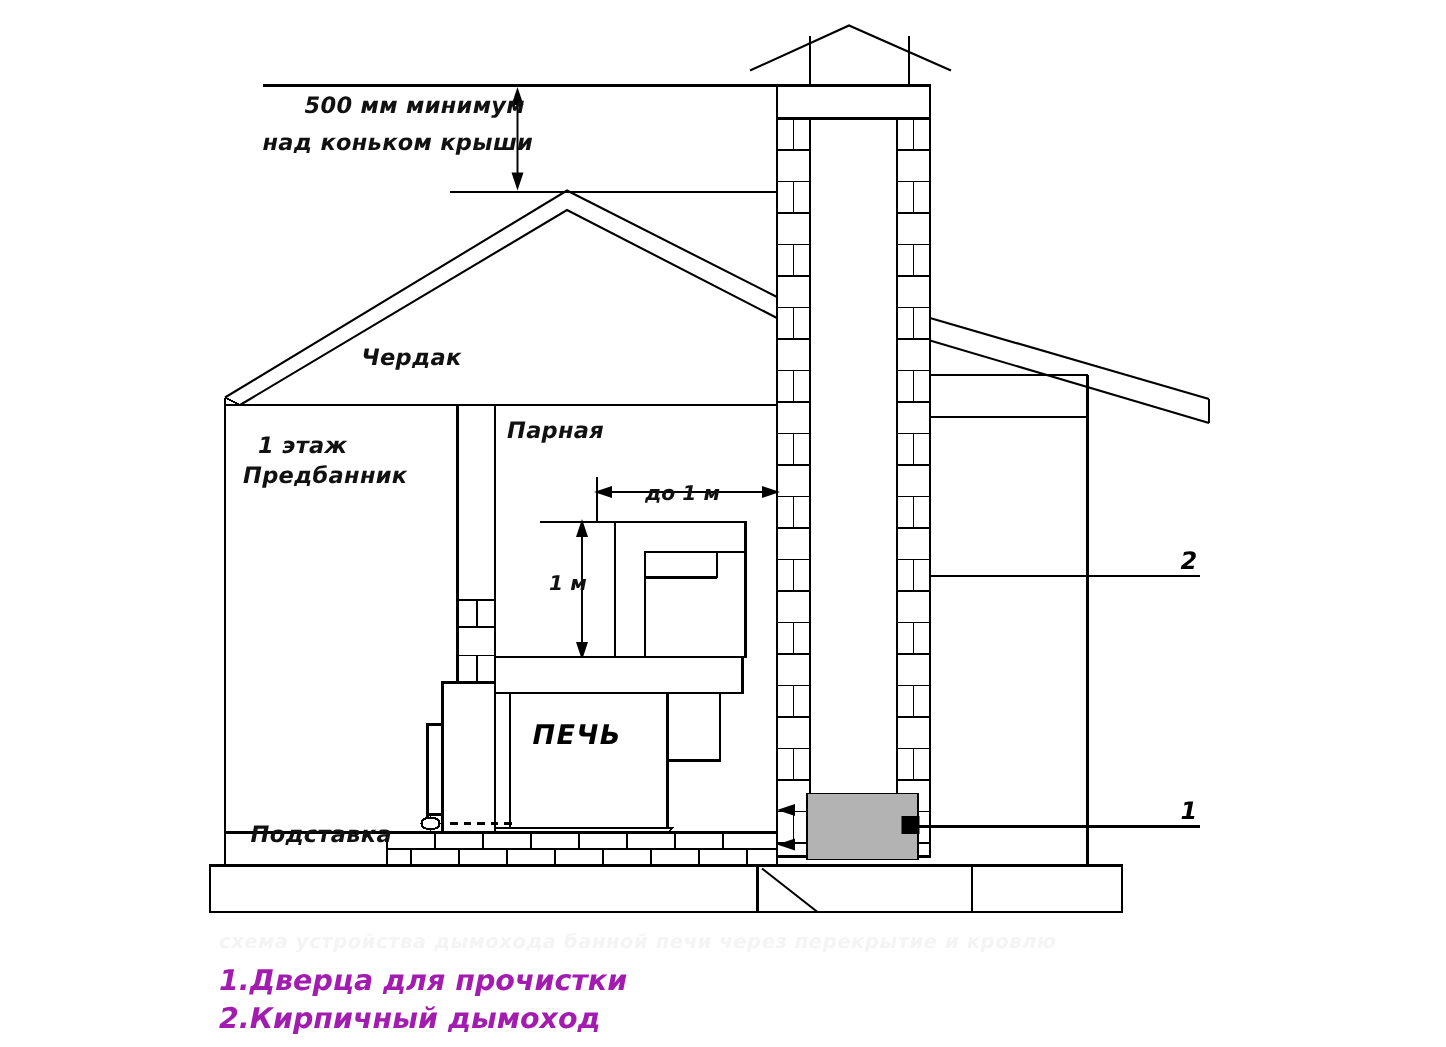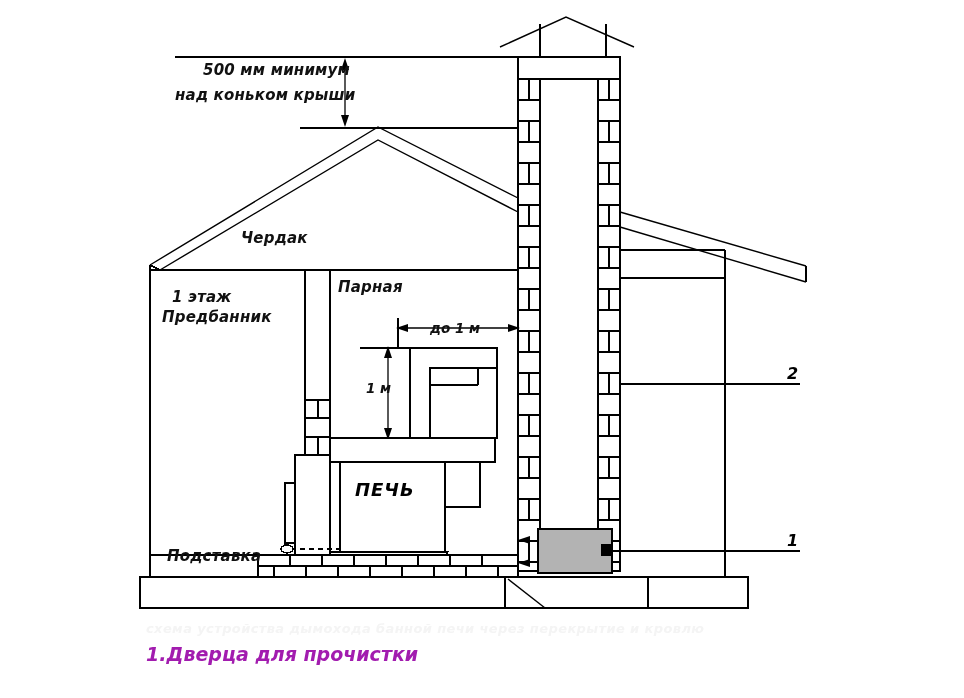--- a/index.html
+++ b/index.html
@@ -368,14 +368,17 @@
     <text class="lbl-num" x="787" y="546">1</text>
 
   </svg>
 
   <div class="legend" id="legend-ghost">схема устройства дымохода банной печи через перекрытие и кровлю</div>
 
   <div class="legend" id="legend-item-1">
     <span class="legend-num">1.</span><span>Дверца для прочистки</span>
   </div>
 
+  <div class="legend" id="legend-item-2">
+    <span class="legend-num">2.</span><span>Кирпичный дымоход</span>
+  </div>
 
 </div>
 
 </body></html>

